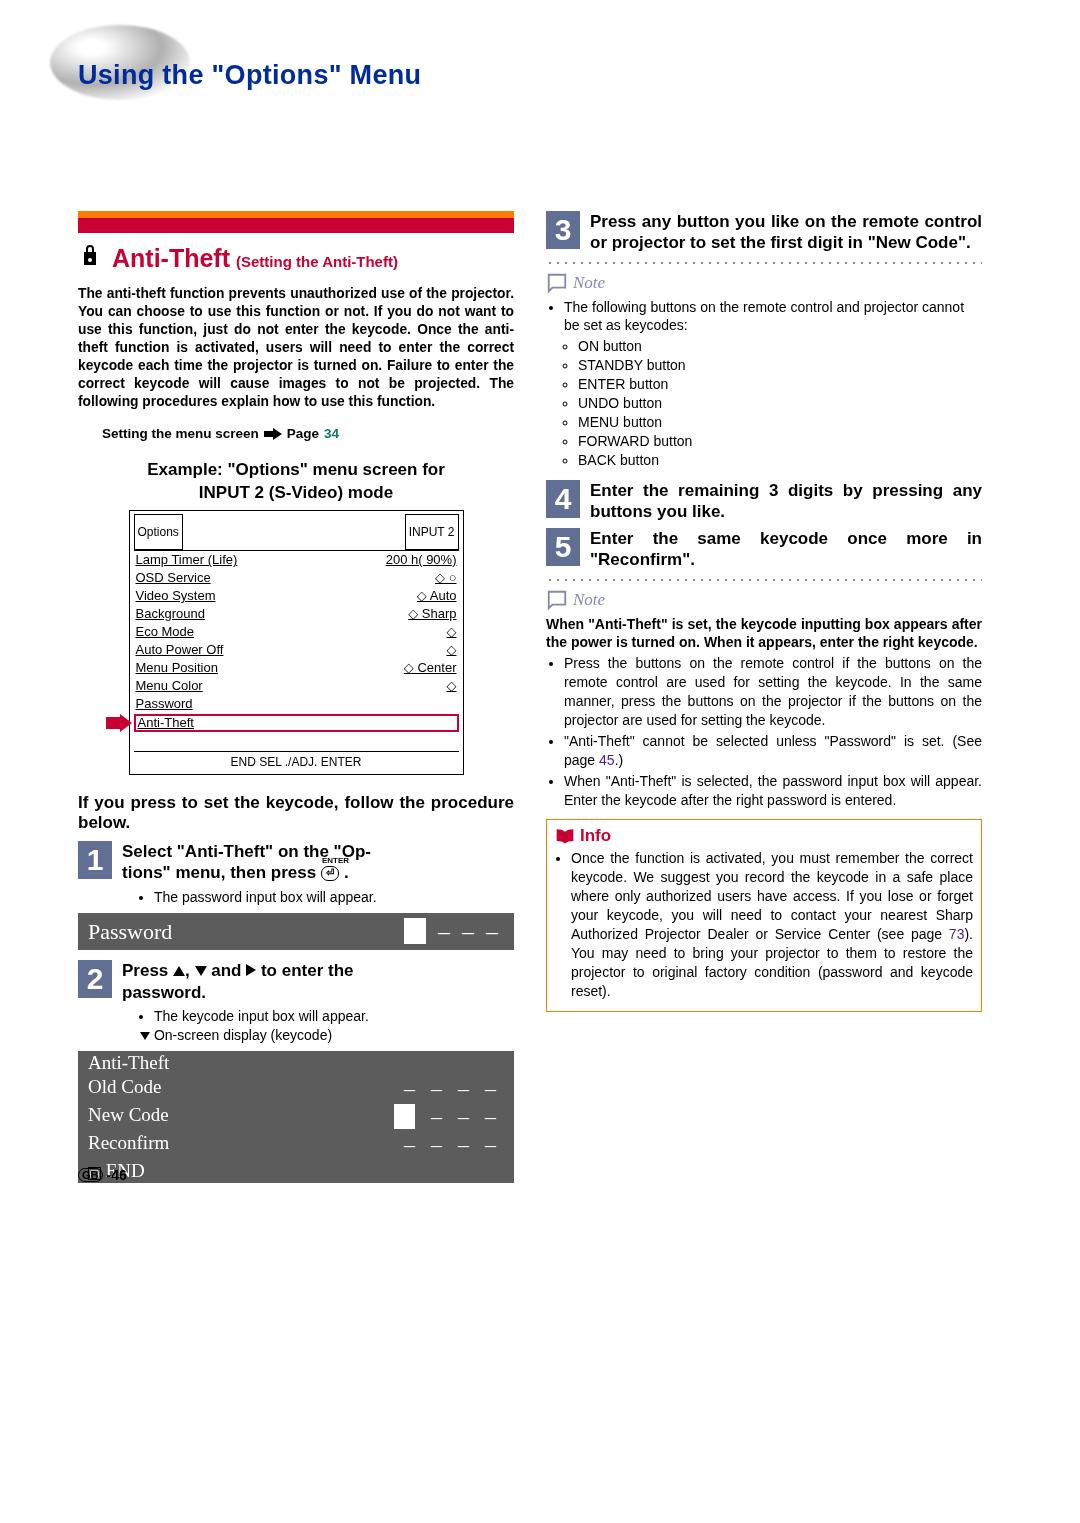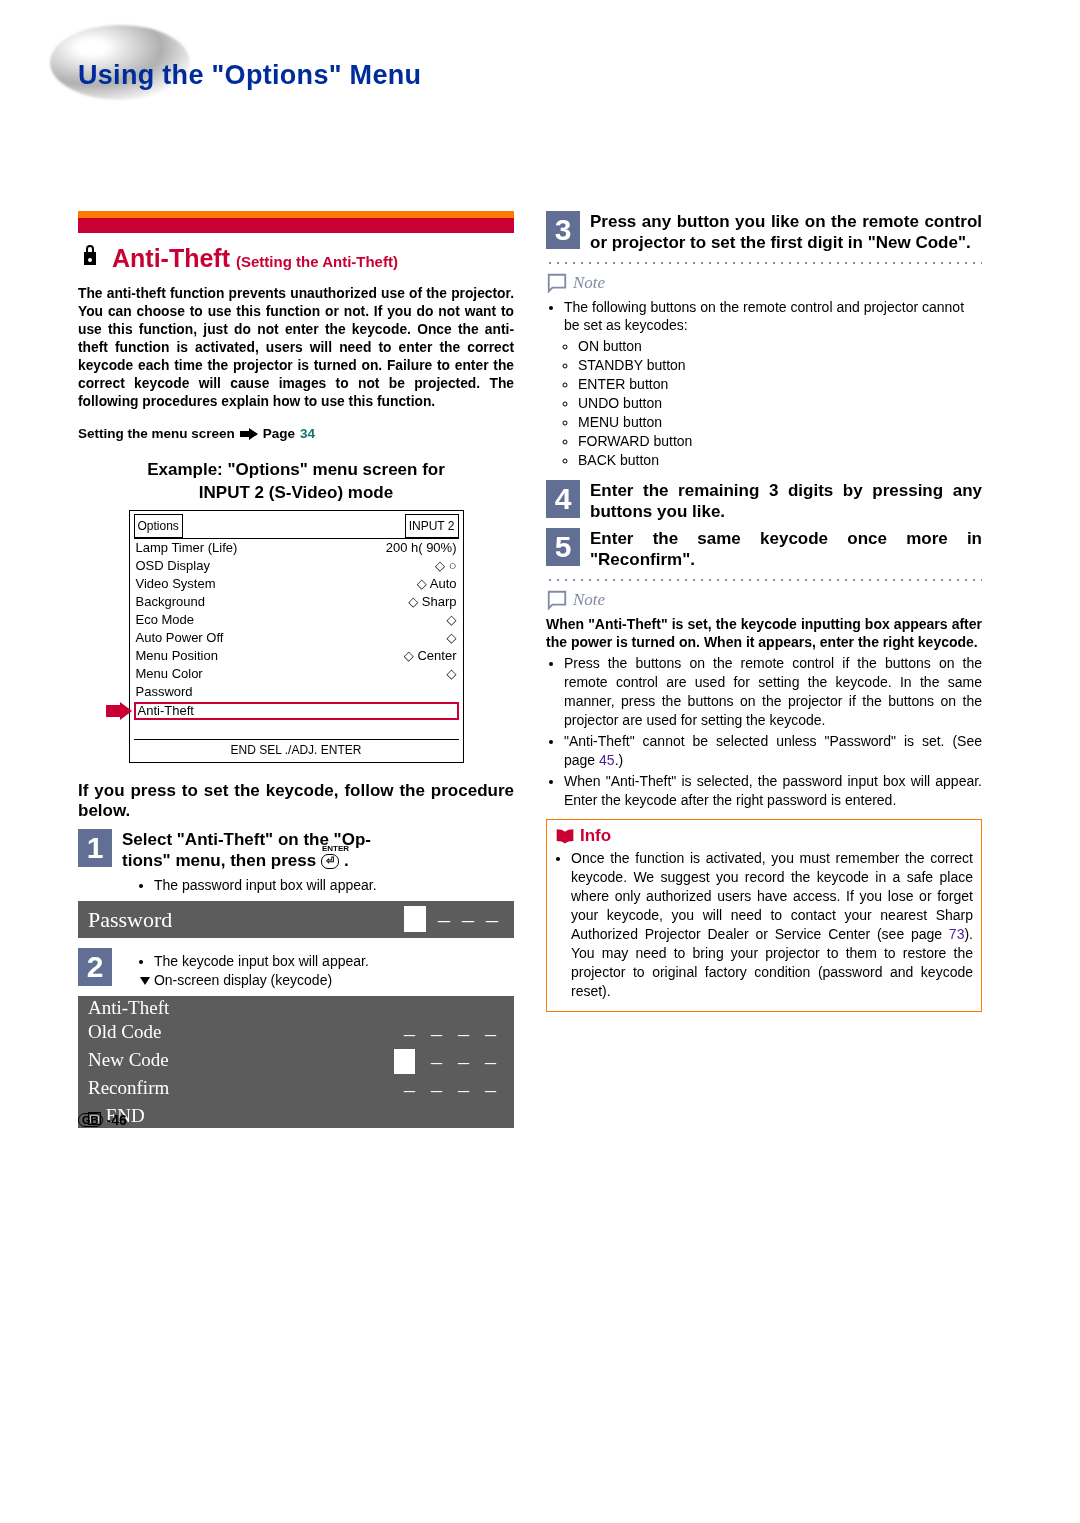--- a/index.html
+++ b/index.html
@@ -7,28 +7,28 @@
 .page { padding:60px 78px 30px 78px; position:relative; }
 .corner-blob { position:absolute; top:25px; left:50px; width:140px; height:75px; background:radial-gradient(ellipse at 30% 30%, #fff 10%, #d8d8d8 30%, #b0b0b0 50%, #fff 80%); border-radius:50%; filter:blur(1px); z-index:-1; }
 .page-title { color:#002b9b; font-size:27px; font-weight:bold; margin-bottom:120px; letter-spacing:0.3px; }
 .cols { display:flex; gap:32px; }
 .col { width:436px; }
 .red-bar { height:22px; background:#c80033; border-top:7px solid #ff7a00; margin-bottom:10px; }
 .section-title { color:#c80033; font-size:25px; font-weight:bold; display:flex; align-items:baseline; gap:6px; margin-bottom:12px; }
 .section-title .sub { font-size:15px; font-weight:bold; }
 .lock-icon { display:inline-block; width:24px; height:24px; margin-right:4px; vertical-align:-3px; }
 .intro { font-size:13.8px; line-height:1.3; font-weight:bold; text-align:justify; margin-bottom:16px; }
-.setting-line { font-size:13.5px; font-weight:bold; display:flex; align-items:center; gap:5px; margin-bottom:18px; }
+.setting-line { font-size:13.5px; font-weight:bold; display:flex; align-items:center; gap:5px; margin-bottom:18px;margin-left:24px; }
 .setting-line .pg { color:#0f766e; }
 .arrow-right { width:18px; height:14px; }
 .example-hdr { font-size:17px; font-weight:bold; text-align:center; line-height:1.3; margin-bottom:6px; }
 .menu-screen { border:1.5px solid #000; width:335px; margin:0 auto 18px; font-size:13px; line-height:1.35; padding:3px 4px 4px; position:relative; }
 .menu-top { display:flex; justify-content:space-between; border-bottom:1px solid #000; }
-.menu-top span { border:1px solid #000; padding:3px 3px; font-size:12px; }
-.menu-row { display:flex; justify-content:space-between; align-items:center; height:18px; padding:0 2px; }
+.menu-top span { border:1px solid #000; padding:9px 3px; font-size:12px; }
+.menu-row { display:flex; justify-content:space-between; align-items:center; height:18px; padding:0 2px;text-decoration:underline; }
 .hl { border:2px solid #c80033; margin:1px 0; }
 .arrow-red { position:absolute; left:-30px; width:26px; height:18px; }
 .menu-foot { text-align:center; border-top:1px solid #000; margin-top:2px; font-size:12px; padding-top:2px; }
 .procedure-text { font-size:17px; font-weight:bold; text-align:justify; margin-bottom:8px; }
 .step { display:flex; gap:10px; margin-bottom:6px; }
 .step-num { width:34px; height:38px; min-width:34px; background:#626f94; color:#fff; font-size:30px; font-weight:bold; display:flex; align-items:center; justify-content:center; }
 .step-body { flex:1; }
 .step-title { font-size:17px; font-weight:bold; text-align:justify; line-height:1.25; }
 .step-bullet { font-size:14px; line-height:1.35; padding-left:12px; margin-top:4px; }
 .step-bullet li { list-style:disc; margin-left:20px; margin-bottom:1px; }
@@ -98,21 +98,21 @@
       <div class="menu-screen">
         <div class="menu-top">
           <span>Options</span>
           <span>INPUT 2</span>
         </div>
         <div class="menu-row">
             <span>Lamp Timer (Life)</span>
             <span>200 h(    90%)</span>
           </div>
         <div class="menu-row">
-            <span>OSD Display</span>
+            <span>OSD Service</span>
             <span>◇ ○</span>
           </div>
         <div class="menu-row">
             <span>Video System</span>
             <span>◇ Auto</span>
           </div>
         <div class="menu-row">
             <span>Background</span>
             <span>◇ Sharp</span>
           </div>
@@ -160,20 +160,29 @@
       </div>
 
       <div class="pwd-box">
         <span>Password</span>
         <span class="pwd-dashes"><span class="cursor">–</span><span>–</span><span>–</span><span>–</span></span>
       </div>
 
       <div class="step">
         <div class="step-num">2</div>
         <div class="step-body">
+          <div class="step-title">
+            <span>Press</span>
+            <span class="triangle tri-up"></span>,
+            <span class="triangle tri-down"></span>
+            <span>and</span>
+            <span class="triangle tri-right"></span>
+            <span>to enter the</span><br>
+            <span>password.</span>
+          </div>
           <ul class="step-bullet">
             <li>The keycode input box will appear.</li>
           </ul>
           <div style="font-size:14px; padding-left:18px;"><span class="triangle tri-down" style="border-top-width:8px; border-left-width:5px; border-right-width:5px;"></span> <span>On-screen display (keycode)</span></div>
         </div>
       </div>
 
       <div class="anti-table">
         <div class="r">
             <span>Anti-Theft</span>

